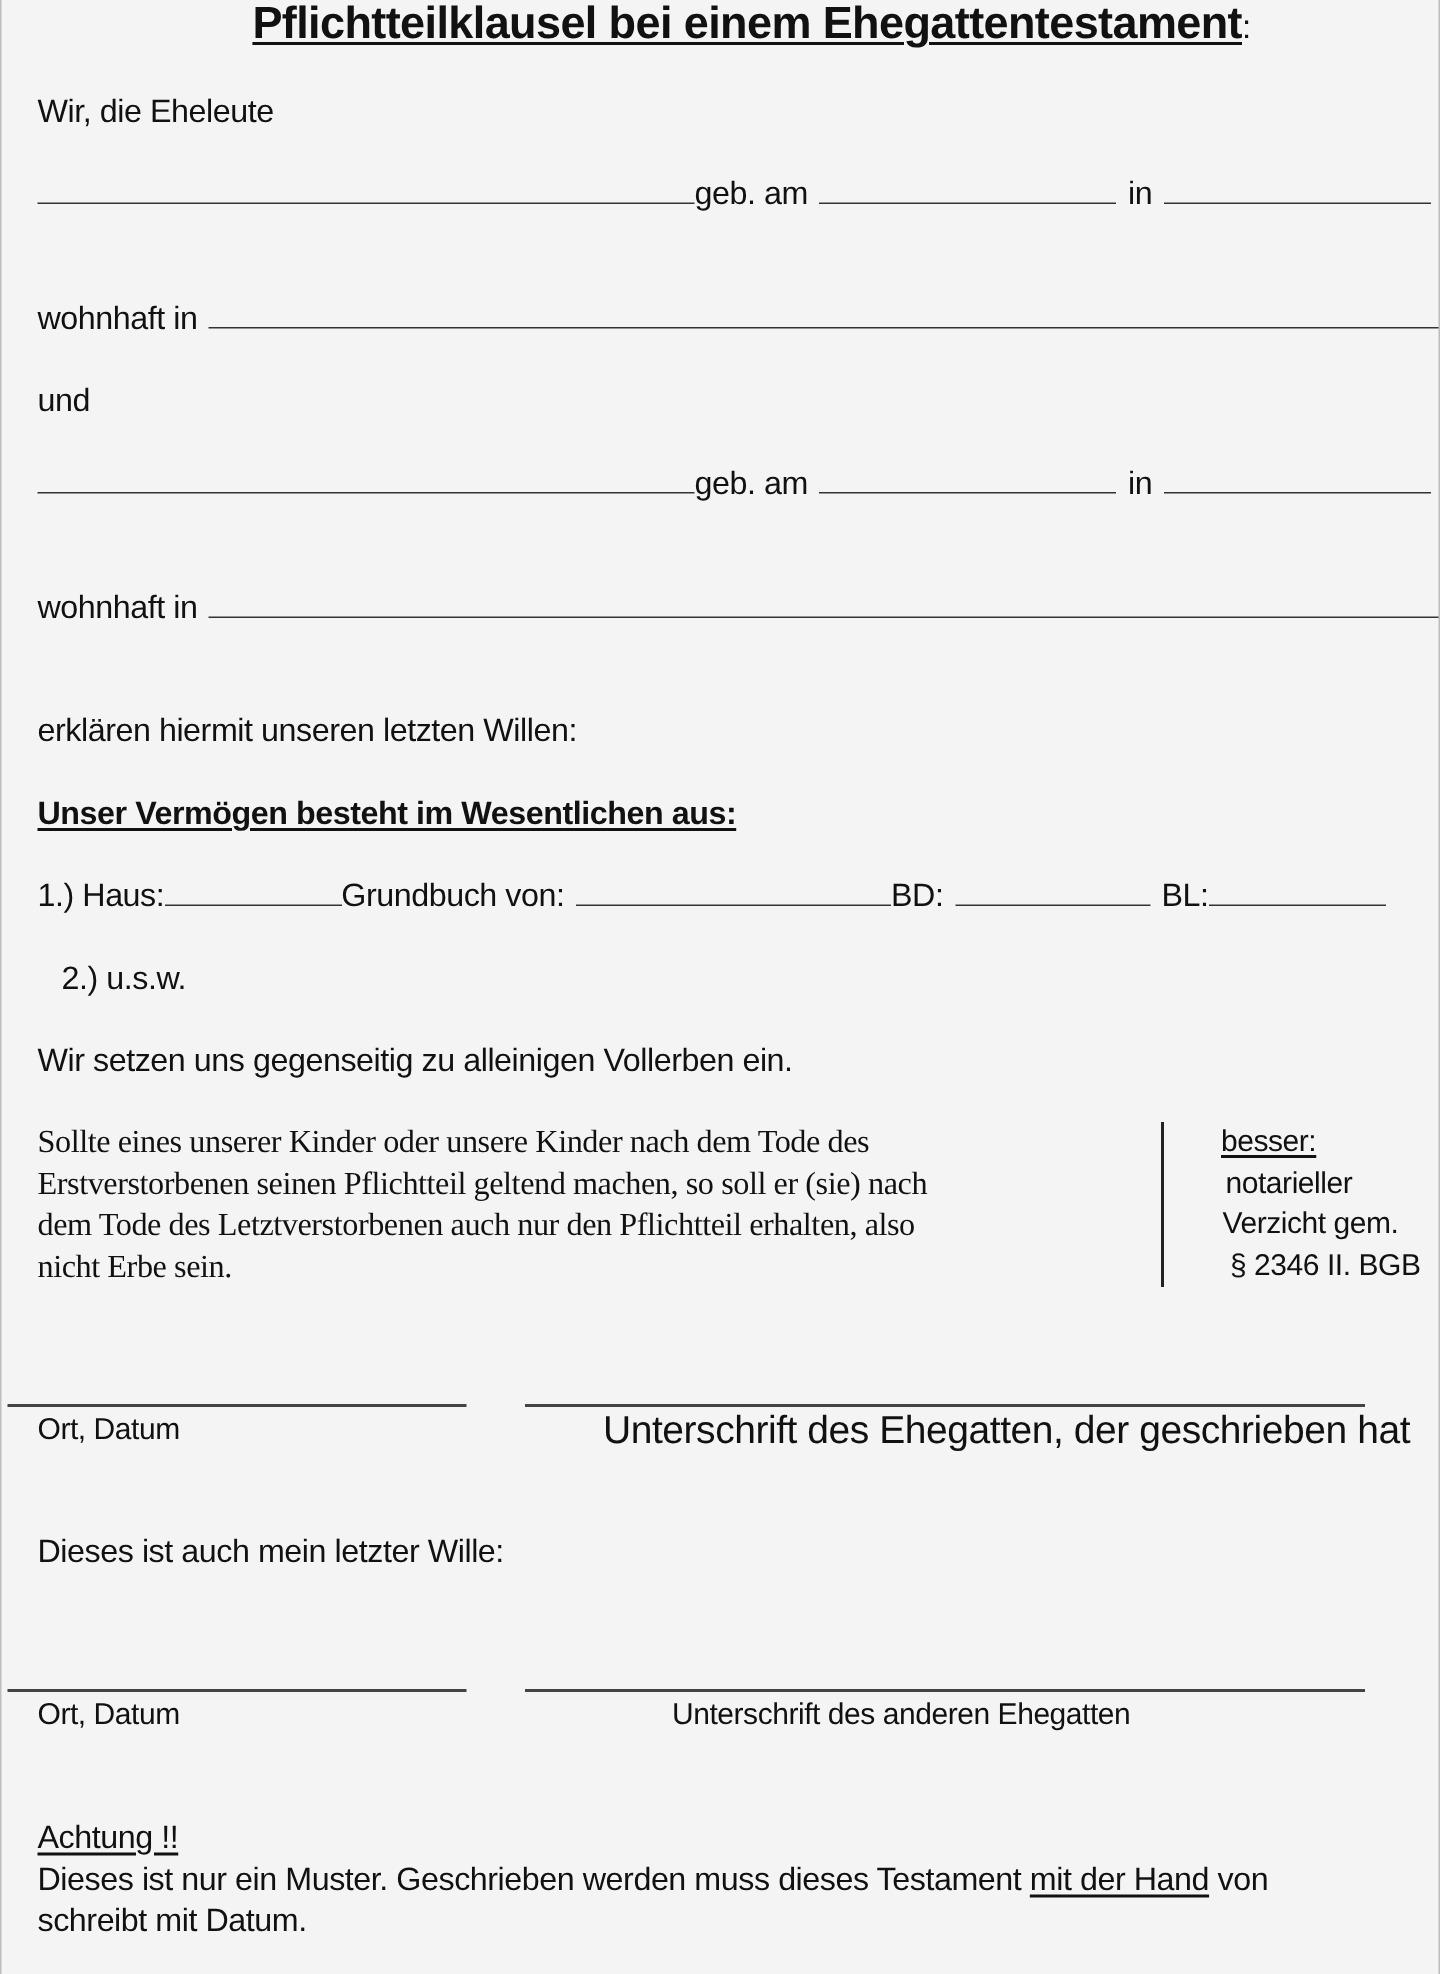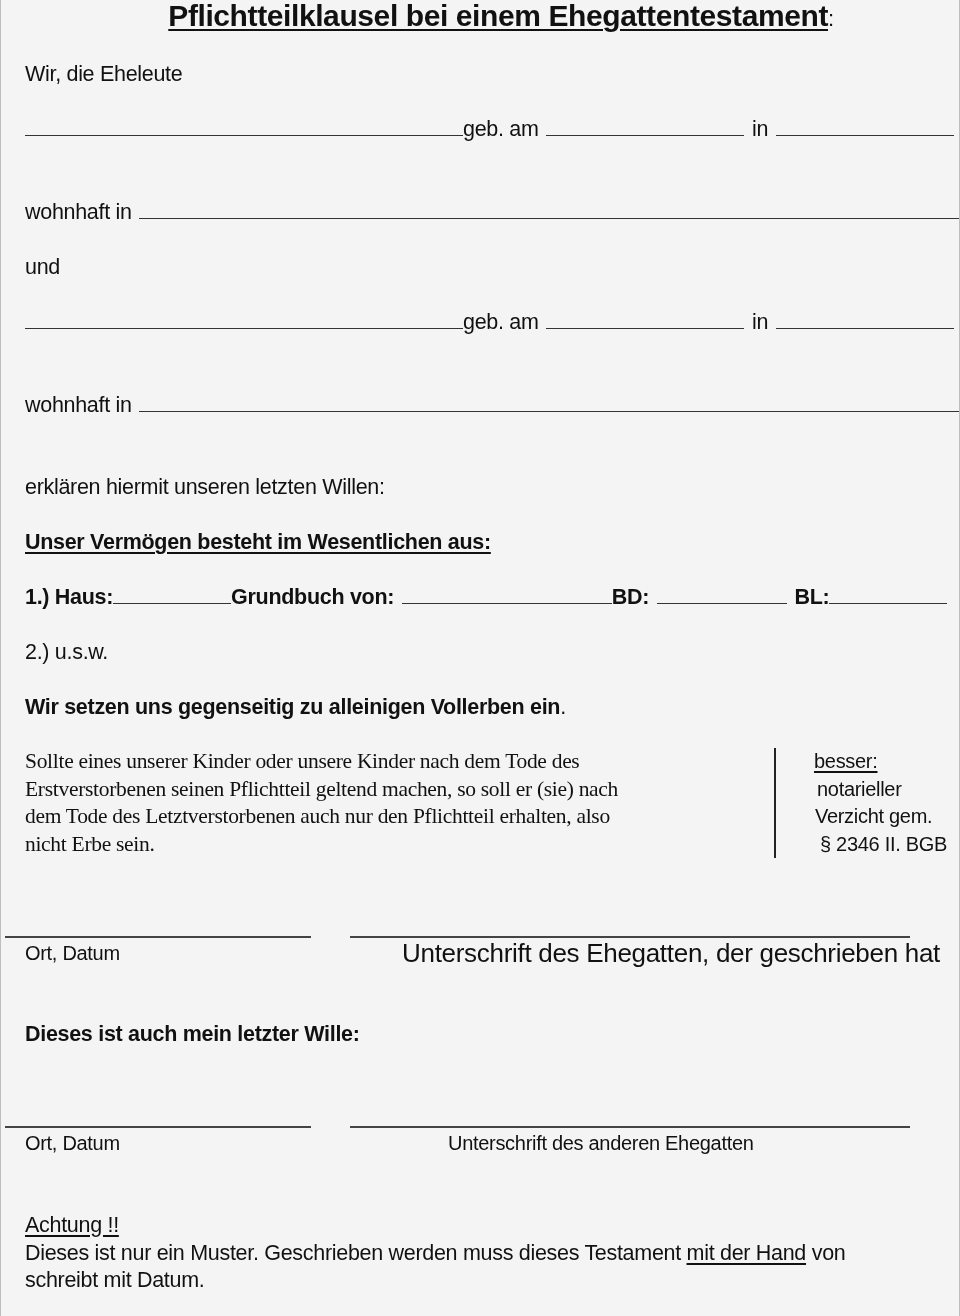--- a/index.html
+++ b/index.html
@@ -15,21 +15,21 @@
   }
   .abs { position: absolute; white-space: nowrap; margin-left: 20px; }
   .t { font-size: 21.5px; line-height: 26px; letter-spacing: -0.3px; }
   .title {
     left: 0; width: 960px; top: 0; text-align: center;
     font-size: 30px; font-weight: bold; line-height: 32px; letter-spacing: -0.4px;
   }
   .title u { text-decoration: underline; text-decoration-thickness: 2px; text-underline-offset: 3px; }
   .blank { display: inline-block; border-bottom: 1.6px solid #333; height: 18px; vertical-align: baseline; }
   .uline { text-decoration: underline; text-underline-offset: 3px; }
-  .bold { font-weight: bold; }
+  .bold { font-weight: normal; }
   .vbar { position: absolute; left: 773px; top: 748px; width: 2px; height: 110px; background: #222; }
   .sigline { position: absolute; height: 2px; background: #444; }
   .para { line-height: 27.5px; }
 </style>
 </head>
 <body>
 
 <div class="abs title" style="top:0px;">
   <u>Pflichtteilklausel bei einem Ehegattentestament</u><span style="font-weight:normal;font-size:22px;">:</span>
 </div>
@@ -59,28 +59,28 @@
 
 <div class="abs t" style="left:4px; top:392px;">
   <span>wohnhaft in</span>
   <span class="blank" style="width:822px; margin-left:2px;"></span>
 </div>
 
 <div class="abs t" style="left:4px; top:474px;">erklären hiermit unseren letzten Willen:</div>
 
 <div class="abs t uline" style="left:4px; top:529px;font-weight:bold;">Unser Vermögen besteht im Wesentlichen aus:</div>
 
-<div class="abs t" style="left:4px; top:584px;font-weight:bold;">
+<div class="abs t" style="left:4px; top:584px;">
   <span>1.) Haus:</span><span class="blank" style="width:118px;"></span><span>Grundbuch von:</span>
   <span class="blank" style="width:210px; margin-left:2px;"></span><span>BD:</span>
   <span class="blank" style="width:130px; margin-left:2px;"></span>
   <span style="margin-left:2px;">BL:</span><span class="blank" style="width:118px;"></span>
 </div>
 
-<div class="abs t" style="left:4px; top:639px;">2.) u.s.w.</div>
+<div class="abs t" style="left:20px; top:639px;">2.) u.s.w.</div>
 
 <div class="abs t" style="left:4px; top:694px;">
   <span class="bold">Wir setzen uns gegenseitig zu alleinigen Vollerben ein</span><span>.</span>
 </div>
 
 <div class="abs t para" style="left:4px; top:748px;font-family:Liberation Serif, serif;">
   <div>Sollte eines unserer Kinder oder unsere Kinder nach dem Tode des</div>
   <div>Erstverstorbenen seinen Pflichtteil geltend machen, so soll er (sie) nach</div>
   <div>dem Tode des Letztverstorbenen auch nur den Pflichtteil erhalten, also</div>
   <div>nicht Erbe sein.</div>

